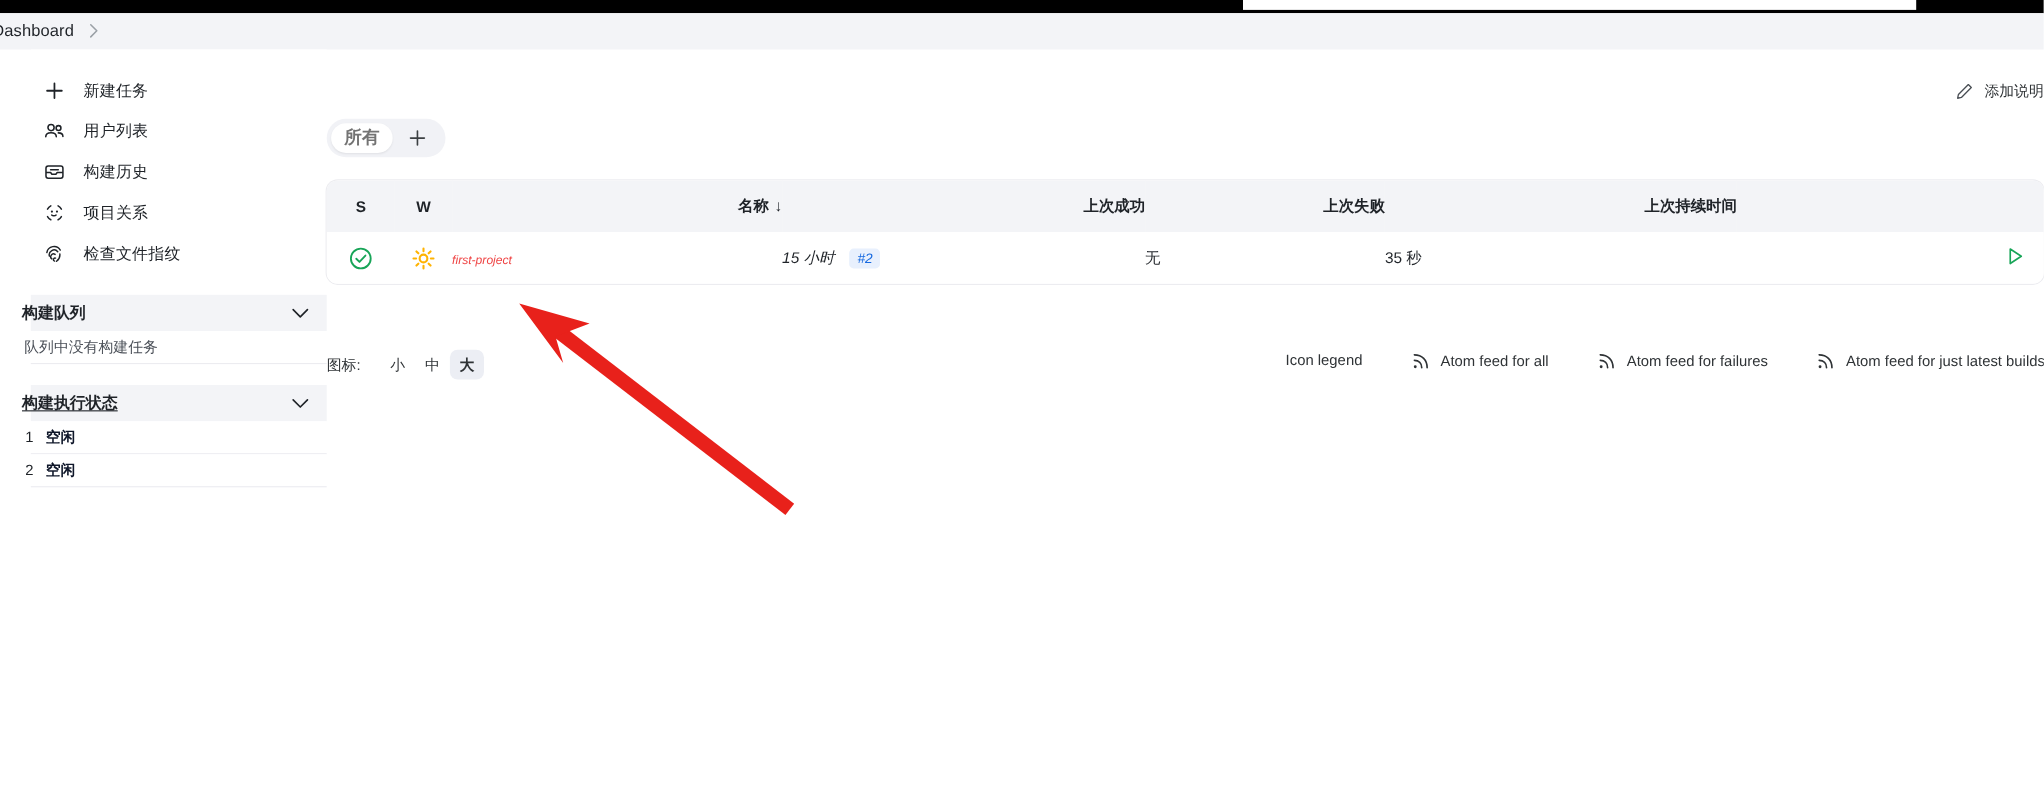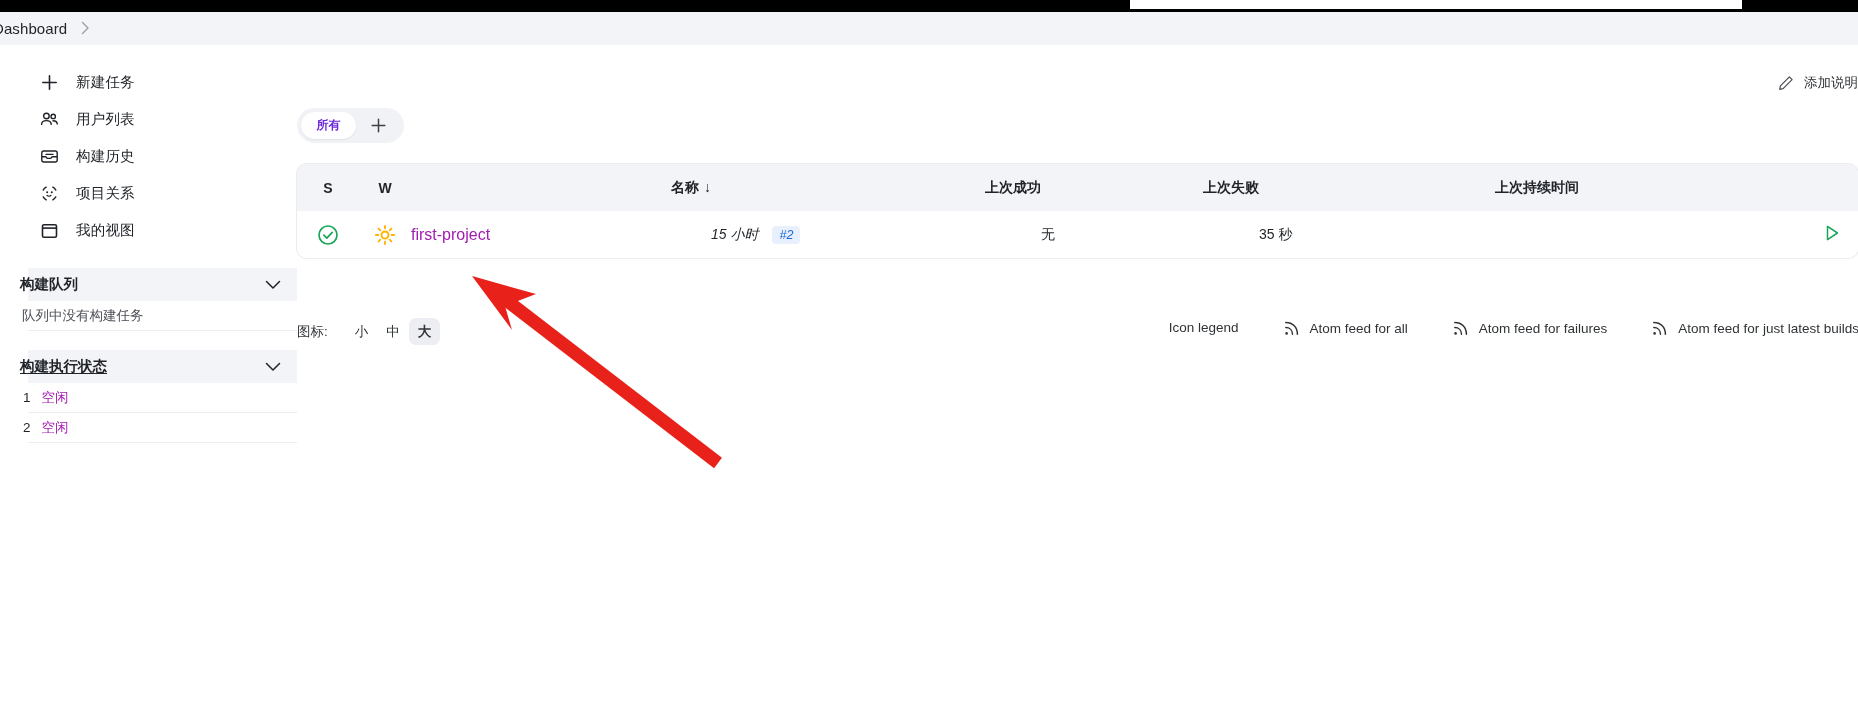--- a/index.html
+++ b/index.html
@@ -70,21 +70,21 @@
   }
   .panel-title.plain { text-decoration:none; }
   .chev { color:#1f2328; display:flex; align-items:center; }
   .panel-row {
     height:30px; display:flex; align-items:center;
     border-bottom:1px solid #ececf0; background:#fff;
     font-size:13.5px; color:#4b5058;
   }
   .panel-row .rw { margin-left:-6px; white-space:nowrap; }
   .panel-row .ex-n { margin-left:-5px; color:#1f2328; }
-  .panel-row .ex-s { margin-left:11px; color:#a21caf; }
+  .panel-row .ex-s { margin-left:11px; color:#0f172a;font-weight:bold; }
   .panel-empty { padding-left:0; }
 
   
   .main { position:absolute; left:269px; top:45px; width:1589px; height:679px; }
 
   .desc-row {
     position:absolute; right:0px; top:29px;
     display:flex; align-items:center; gap:10px;
     font-size:13.5px; color:#2f3336; cursor:pointer;
   }
@@ -92,21 +92,21 @@
 
   
   .tabgroup {
     position:absolute; left:28px; top:63px;
     height:35px; background:#f1f2f6; border-radius:18px;
     display:flex; align-items:center; padding:4px;
   }
   .tab-active {
     height:27px; min-width:55px; background:#ffffff; border-radius:14px;
     display:flex; align-items:center; justify-content:center;
-    color:#6d28d9; font-size:12px; font-weight:bold;
+    color:#737373; font-size:16px; font-weight:bold;
     box-shadow:0 1px 2px rgba(0,0,0,.07);
     padding:0 12px; cursor:pointer;text-align:right;
   }
   .tab-add {
     width:44px; height:27px; display:flex; align-items:center;
     justify-content:center; color:#3c4043; font-size:19px; cursor:pointer;
   }
 
   
   .table-card {
@@ -129,21 +129,21 @@
   .c-nm { width:300px; }
   .c-ls { width:330px; }
   .c-lf { width:218px; }
   .c-ld { width:320px; }
   .c-ac { width:auto; text-align:right !important; padding-right:16px !important; }
 
   th.c-s, td.c-s { text-align:center; }
   th.c-w, td.c-w { text-align:center; }
 
   .sortarrow { margin-left:5px; font-weight:normal; }
-  .proj-link { color:#a21caf; font-size:16px; cursor:pointer; }
+  .proj-link { color:#ef4444; font-size:11px; cursor:pointer;font-style:italic; }
   .badge {
     display:inline-block; margin-left:14px; padding:2px 7px;
     background:#e8f0fd; border-radius:4px;
     color:#1769e0; font-size:12.5px; vertical-align:middle;
   }
   .cell-inline { display:flex; align-items:flex-end;font-style:italic; }
   .ico-center { display:flex; align-items:center; justify-content:center; }
   .play { color:#18a558; cursor:pointer; display:inline-flex; }
 
   
@@ -230,31 +230,34 @@
           <svg width="19" height="19" viewBox="0 0 19 19" fill="none">
             <path d="M3.2 6.1A7.5 7.5 0 0 1 6.2 3.2M12.8 3.2a7.5 7.5 0 0 1 3 2.9M15.8 12.9a7.5 7.5 0 0 1-3 2.9M6.2 15.8a7.5 7.5 0 0 1-3-2.9" stroke="#1f2328" stroke-width="1.4" stroke-linecap="round"></path>
             <circle cx="7.2" cy="8.3" r="1" fill="#1f2328"></circle>
             <circle cx="11.8" cy="8.3" r="1" fill="#1f2328"></circle>
             <path d="M7 11.4c.8 1 3.2 1 4 0" stroke="#1f2328" stroke-width="1.3" stroke-linecap="round"></path>
           </svg>
         </span>
         <span class="side-label">项目关系</span>
       </div>
 
-
-
       <div class="side-item">
         <span class="side-ico">
-          <svg width="17" height="16" viewBox="0 0 17 16" fill="none">
-            <rect x="1.5" y="1.7" width="14" height="12.6" rx="1.6" stroke="#1f2328" stroke-width="1.6"></rect>
-            <path d="M1.6 5.1h13.8" stroke="#1f2328" stroke-width="1.6"></path>
+          <svg width="18" height="19" viewBox="0 0 18 19" fill="none">
+            <path d="M2.6 8.6a6.6 6.6 0 0 1 12.2-2.3" stroke="#1f2328" stroke-width="1.3" stroke-linecap="round"></path>
+            <path d="M4.9 11.8a4.4 4.4 0 0 1 7.6-4" stroke="#1f2328" stroke-width="1.3" stroke-linecap="round"></path>
+            <path d="M7.2 14.4a2.5 2.5 0 0 1 2.9-4.1" stroke="#1f2328" stroke-width="1.3" stroke-linecap="round"></path>
+            <path d="M9.6 16.4a1 1 0 0 1 .9-2.8" stroke="#1f2328" stroke-width="1.3" stroke-linecap="round"></path>
+            <path d="M14.4 9.8c.3 2.6-.9 5.1-3 6.7" stroke="#1f2328" stroke-width="1.3" stroke-linecap="round"></path>
           </svg>
         </span>
-        <span class="side-label">我的视图</span>
-      </div>
+        <span class="side-label">检查文件指纹</span>
+      </div>
+
+
     </div>
 
     <div class="panel">
       <div class="panel-head">
         <span class="panel-title plain">构建队列</span>
         <span class="chev">
           <svg width="16" height="10" viewBox="0 0 16 10" fill="none">
               <path d="M1.5 1.5L8 8l6.5-6.5" stroke="#1f2328" stroke-width="1.5" stroke-linecap="round" stroke-linejoin="round"></path>
             </svg>
         </span>

